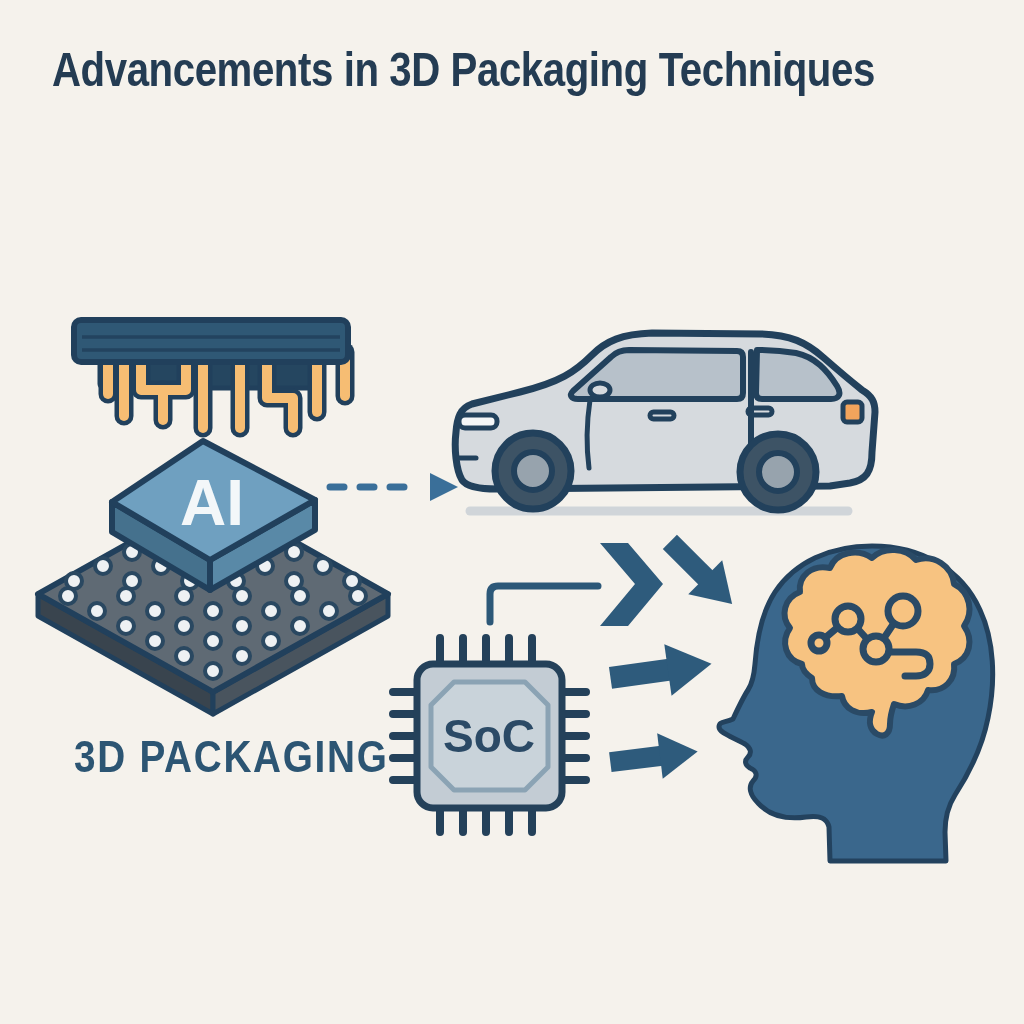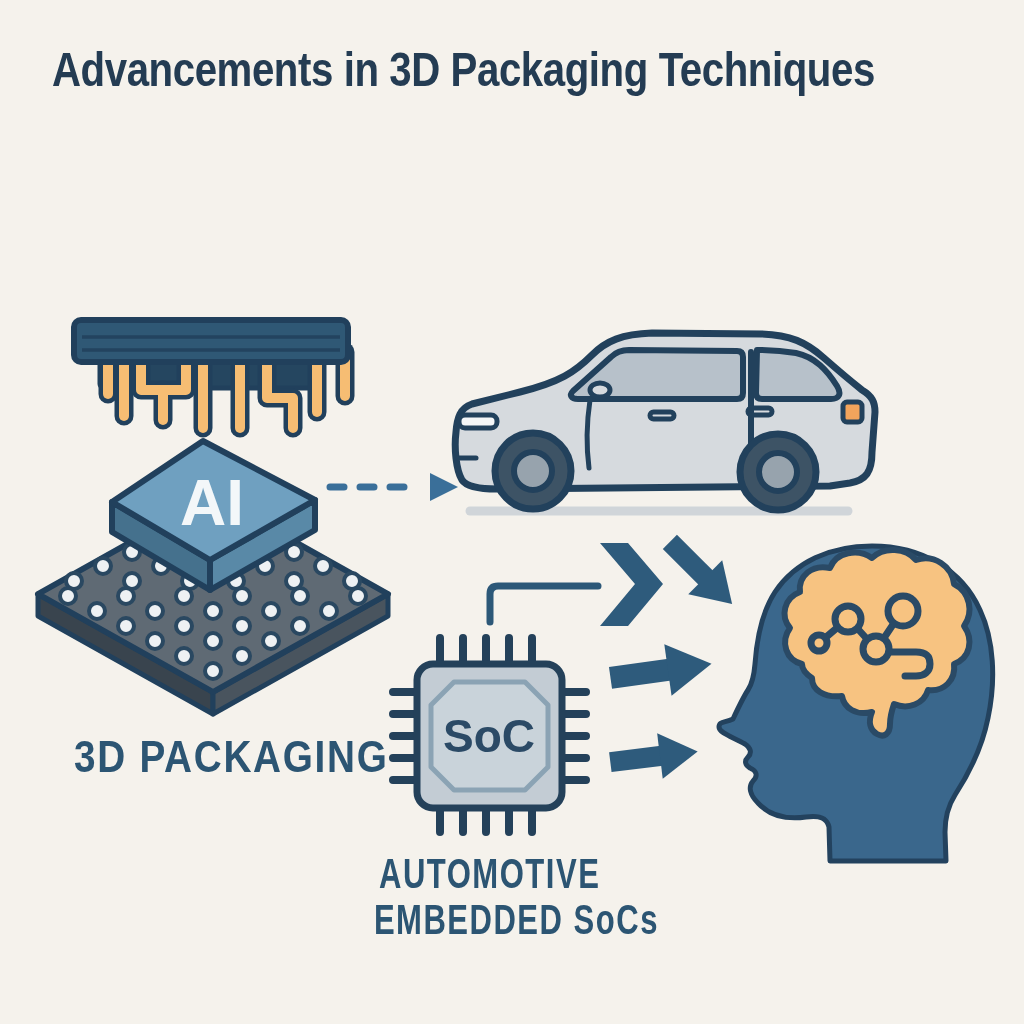--- a/index.html
+++ b/index.html
@@ -208,19 +208,15 @@
           <circle cx="903" cy="611" r="15"></circle>
         </g>
       </g>
     </g>
   </svg>
 
   <div class="label label-packaging">
     <span>3D PACKAGING</span>
   </div>
 
-  <div class="label label-automotive">
-    <span class="lbl-line"><span>AUTOMOTIVE</span></span>
-    <span class="lbl-line"><span>EMBEDDED SoCs</span></span>
-  </div>
 
 
 </div>
 
 </body></html>

